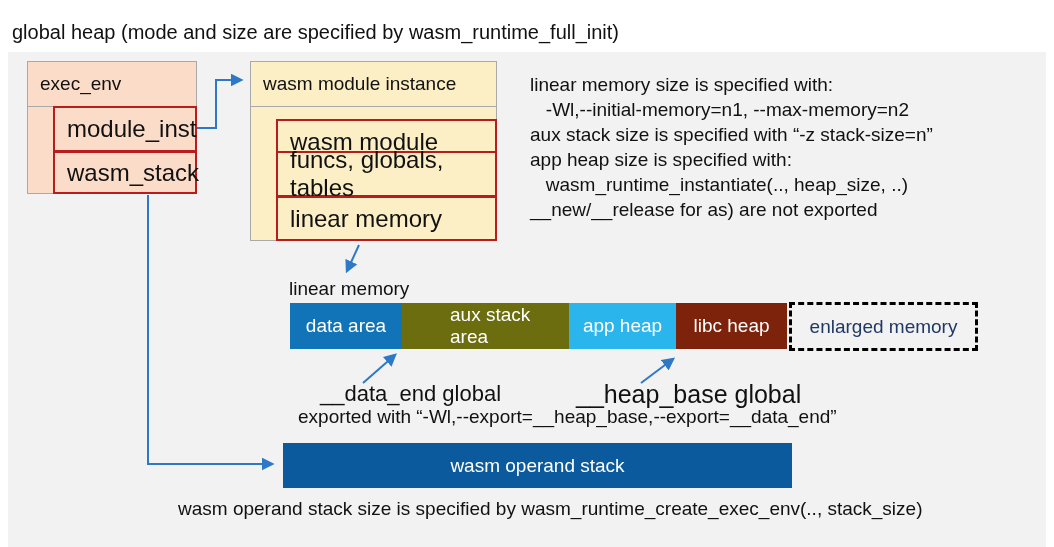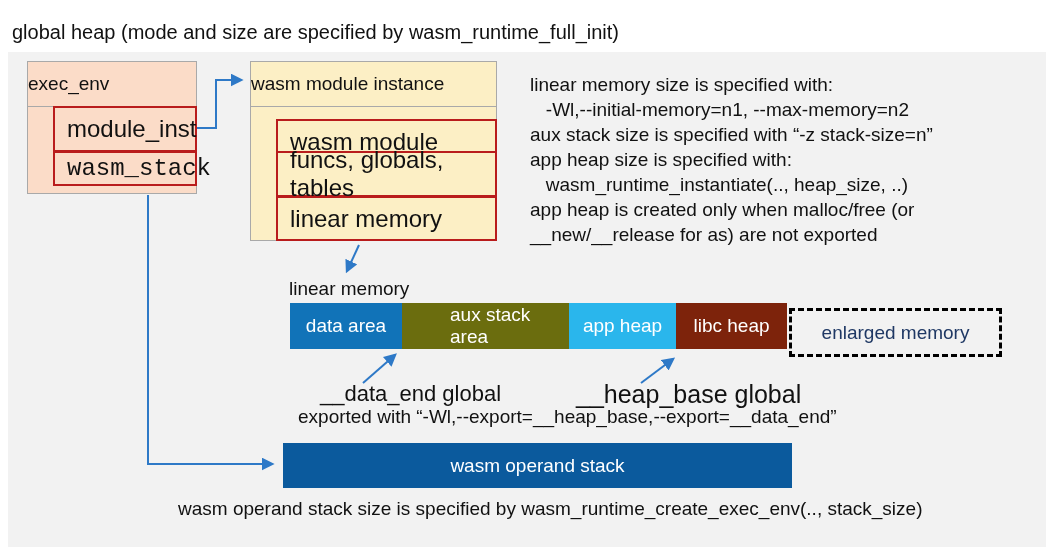--- a/index.html
+++ b/index.html
@@ -10,30 +10,30 @@
   }
   .panel { position:absolute; left:8px; top:36px; width:1038px; height:500px; }
   .abs { position:absolute; }
   .txt { font-size:19px; line-height:23px; white-space:pre; }
   .title { left:12px; top:5px; font-size:20px; }
 
   
   .struct { box-sizing:border-box; border:1px solid #a9a9a9; }
   .struct .hdr {
     box-sizing:border-box; height:45px; display:flex; align-items:center;
-    border-bottom:1px solid #a9a9a9; font-size:19px;
+    padding-left:12px; border-bottom:1px solid #a9a9a9; font-size:19px;
   }
   .struct .row {
     position:absolute; box-sizing:border-box; border:2px solid #b91c1c;
     display:flex; align-items:center; padding-left:12px; font-size:24px;
   }
   #exec-env { left:27px; top:45px; width:170px; height:133px; }
   #exec-env .row { left:25px; width:144px; }
   #exec-row-0 { top:44px; height:46px; }
-  #exec-row-1 { top:89px; height:35px;font-family:Liberation Mono, monospace; }
+  #exec-row-1 { top:89px; height:43px; }
 
   #mod-inst { left:250px; top:45px; width:247px; height:180px; }
   #mod-inst .row { left:25px; width:221px; }
   #mod-row-0 { top:57px; height:46px; }
   #mod-row-1 { top:89px; height:46px; }
   #mod-row-2 { top:134px; height:45px; }
 
   
   .notes { left:530px; top:56px; }
   .notes div { font-size:19px; line-height:25px; white-space:pre; }
@@ -41,21 +41,21 @@
   
   .lm-label { left:289px; top:261px; font-size:19px; }
   .seg {
     position:absolute; top:287px; height:46px; box-sizing:border-box;
     display:flex; align-items:center; justify-content:center; font-size:19px;
   }
   #seg-0 { left:290px; width:112px; }
   #seg-1 { left:402px; width:167px; }
   #seg-2 { left:569px; width:107px; }
   #seg-3 { left:676px; width:111px; }
-  #seg-4 { left:789px; top:292px; width:213px; height:49px; border:3px dashed #000; background:transparent; }
+  #seg-4 { left:789px; top:286px; width:189px; height:49px; border:3px dashed #000; background:transparent; }
 
   
   .ann-data-end  { left:320px; top:366px; font-size:22px; }
   .ann-heap-base { left:576px; top:367px; font-size:25px; }
   .ann-export    { left:298px; top:389px; font-size:19px; }
 
   
   .op-stack {
     left:283px; top:427px; width:509px; height:45px;
     display:flex; align-items:center; justify-content:center;
@@ -102,21 +102,20 @@
     <div id="mod-row-1" class="row" style="background-color: rgb(252, 239, 197);">funcs, globals, tables</div>
     <div id="mod-row-2" class="row" style="background-color: rgb(252, 239, 197);">linear memory</div>
   </div>
 
   <div class="abs notes">
     <div>linear memory size is specified with:</div>
     <div>   -Wl,--initial-memory=n1, --max-memory=n2</div>
     <div>aux stack size is specified with “-z stack-size=n”</div>
     <div>app heap size is specified with:</div>
     <div>   wasm_runtime_instantiate(.., heap_size, ..)</div>
-    <div>app heap is created only when malloc/free (or</div>
     <div>__new/__release for as) are not exported</div>
   </div>
 
   <div class="abs txt lm-label">linear memory</div>
 
   <div id="seg-0" class="seg" style="background-color: rgb(17, 115, 184); color: rgb(255, 255, 255);">data area</div>
   <div id="seg-1" class="seg" style="background-color: rgb(107, 109, 14); color: rgb(255, 255, 255); padding-left: 48px;">aux stack area</div>
   <div id="seg-2" class="seg" style="background-color: rgb(42, 182, 236); color: rgb(255, 255, 255);">app heap</div>
   <div id="seg-3" class="seg" style="background-color: rgb(125, 35, 11); color: rgb(255, 255, 255);">libc heap</div>
   <div id="seg-4" class="seg" style="background-color: transparent; color: rgb(31, 56, 100);">enlarged memory</div>

